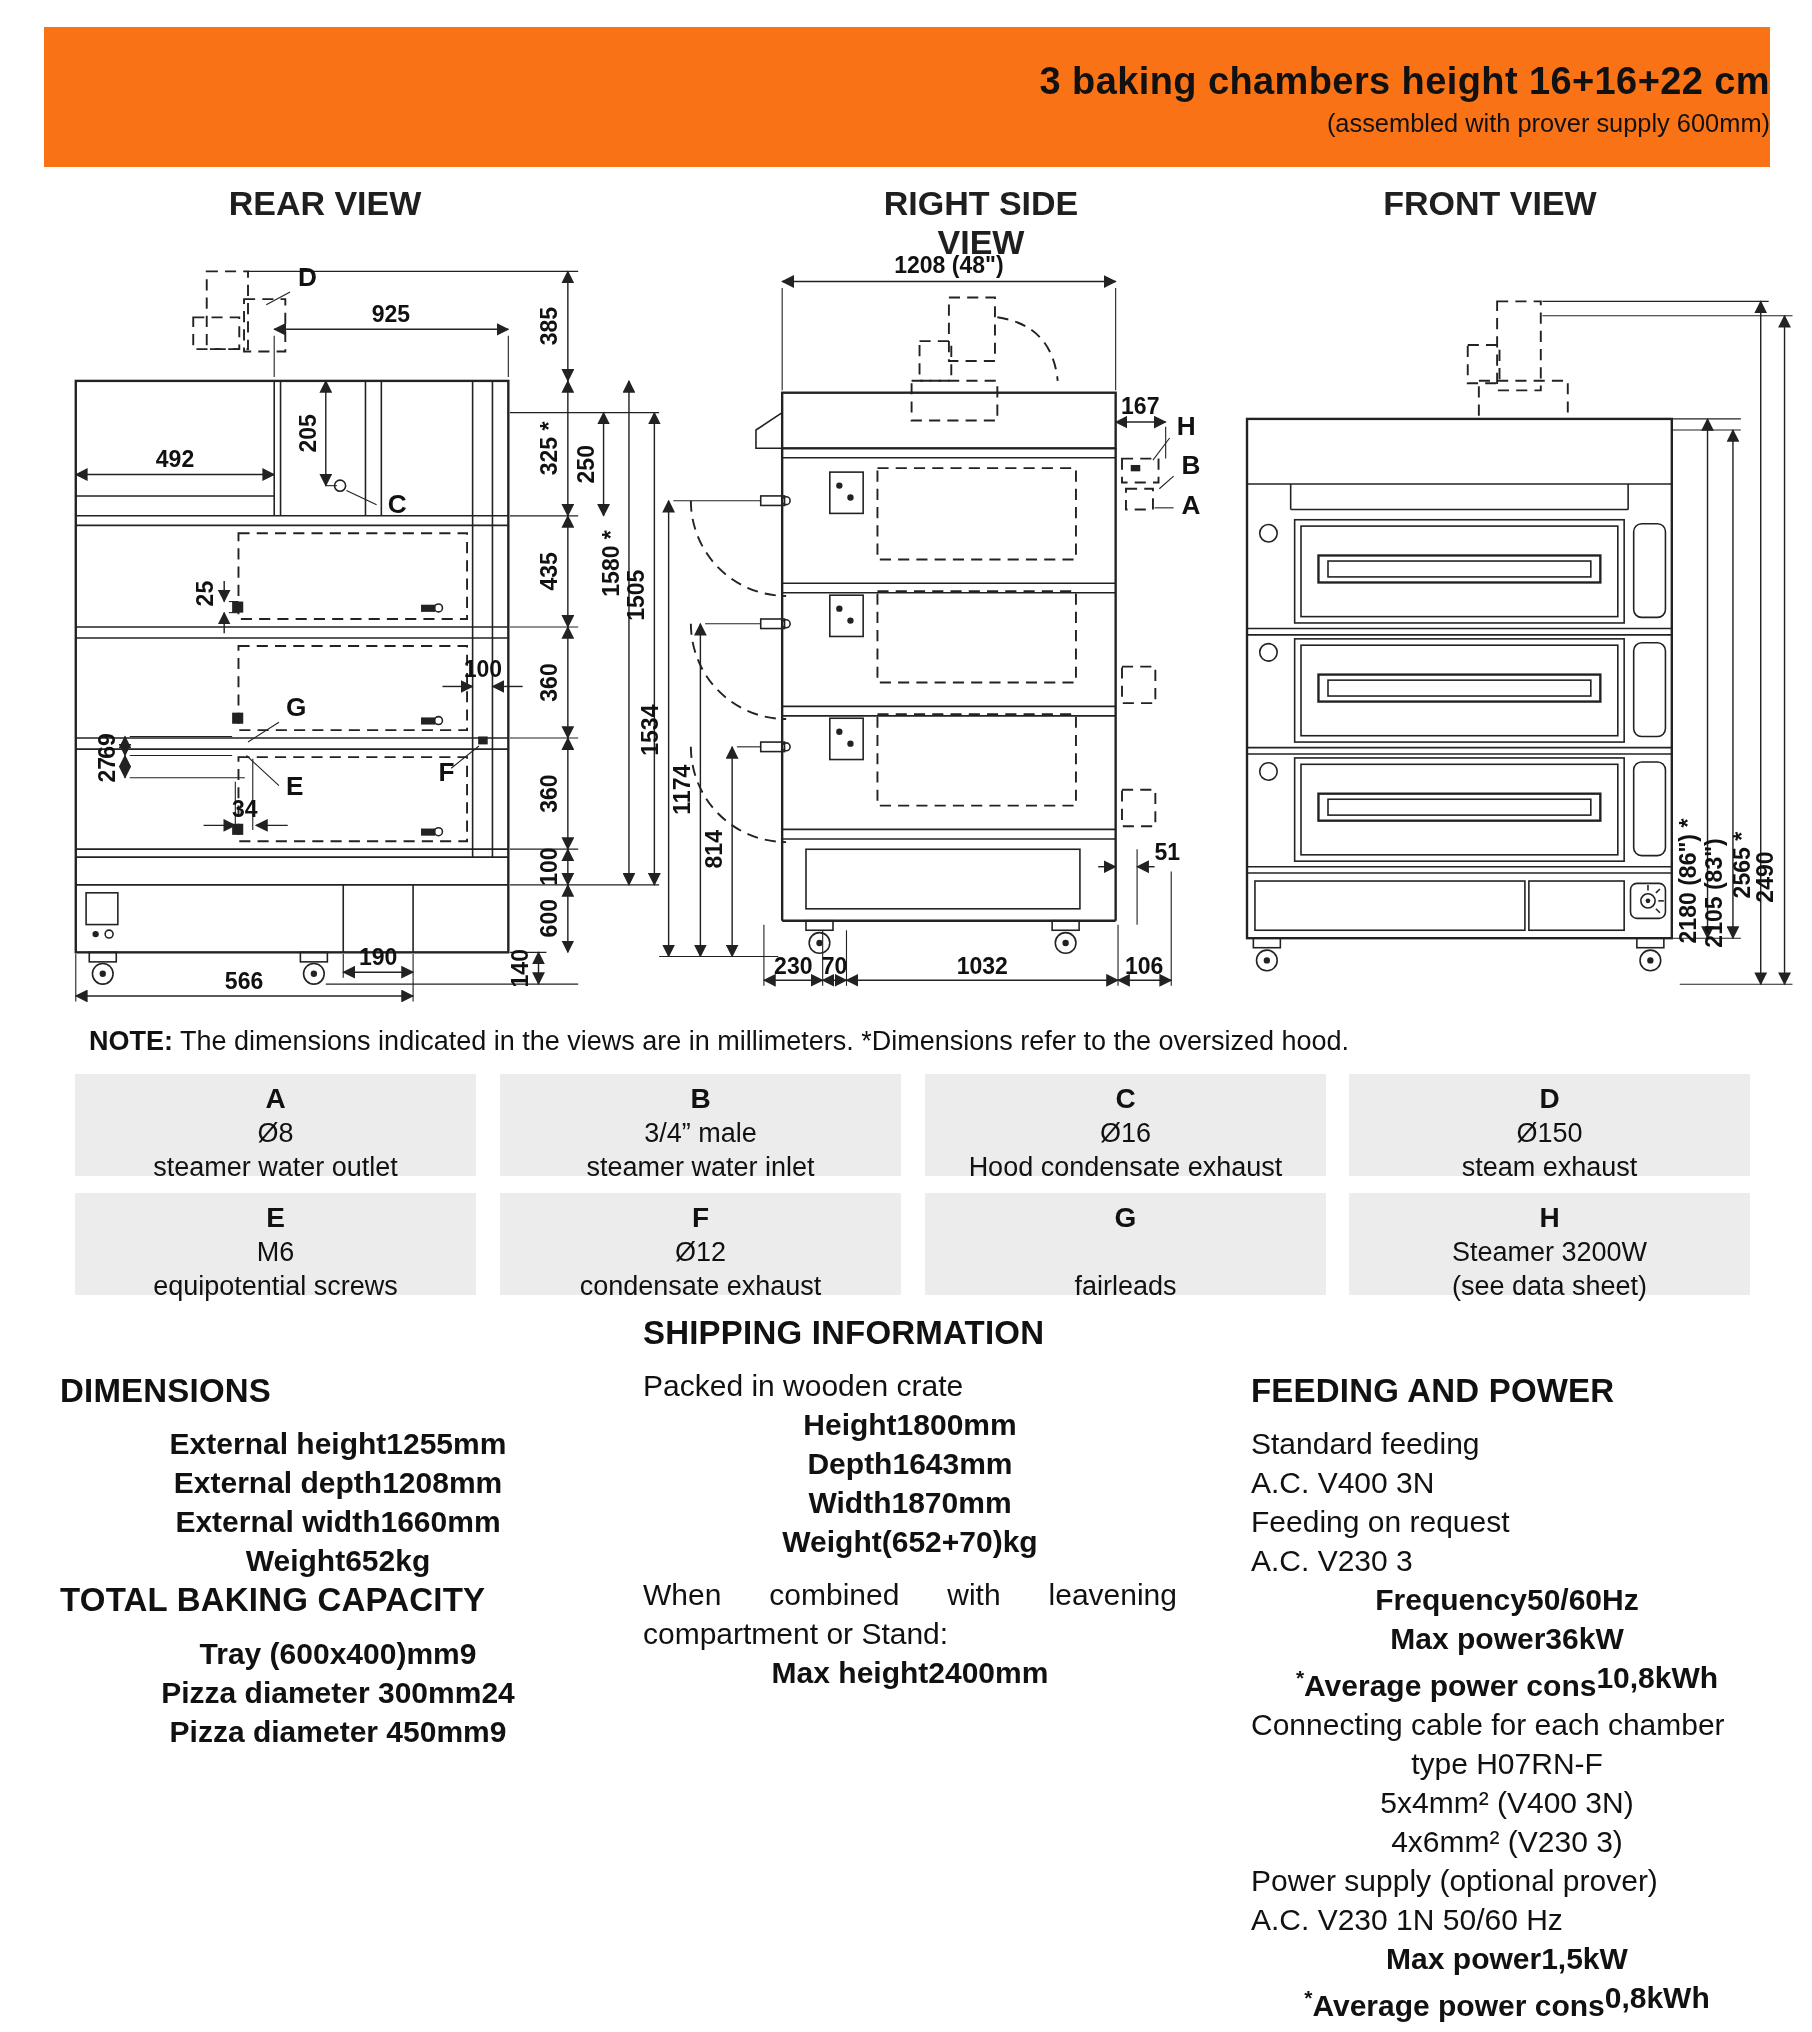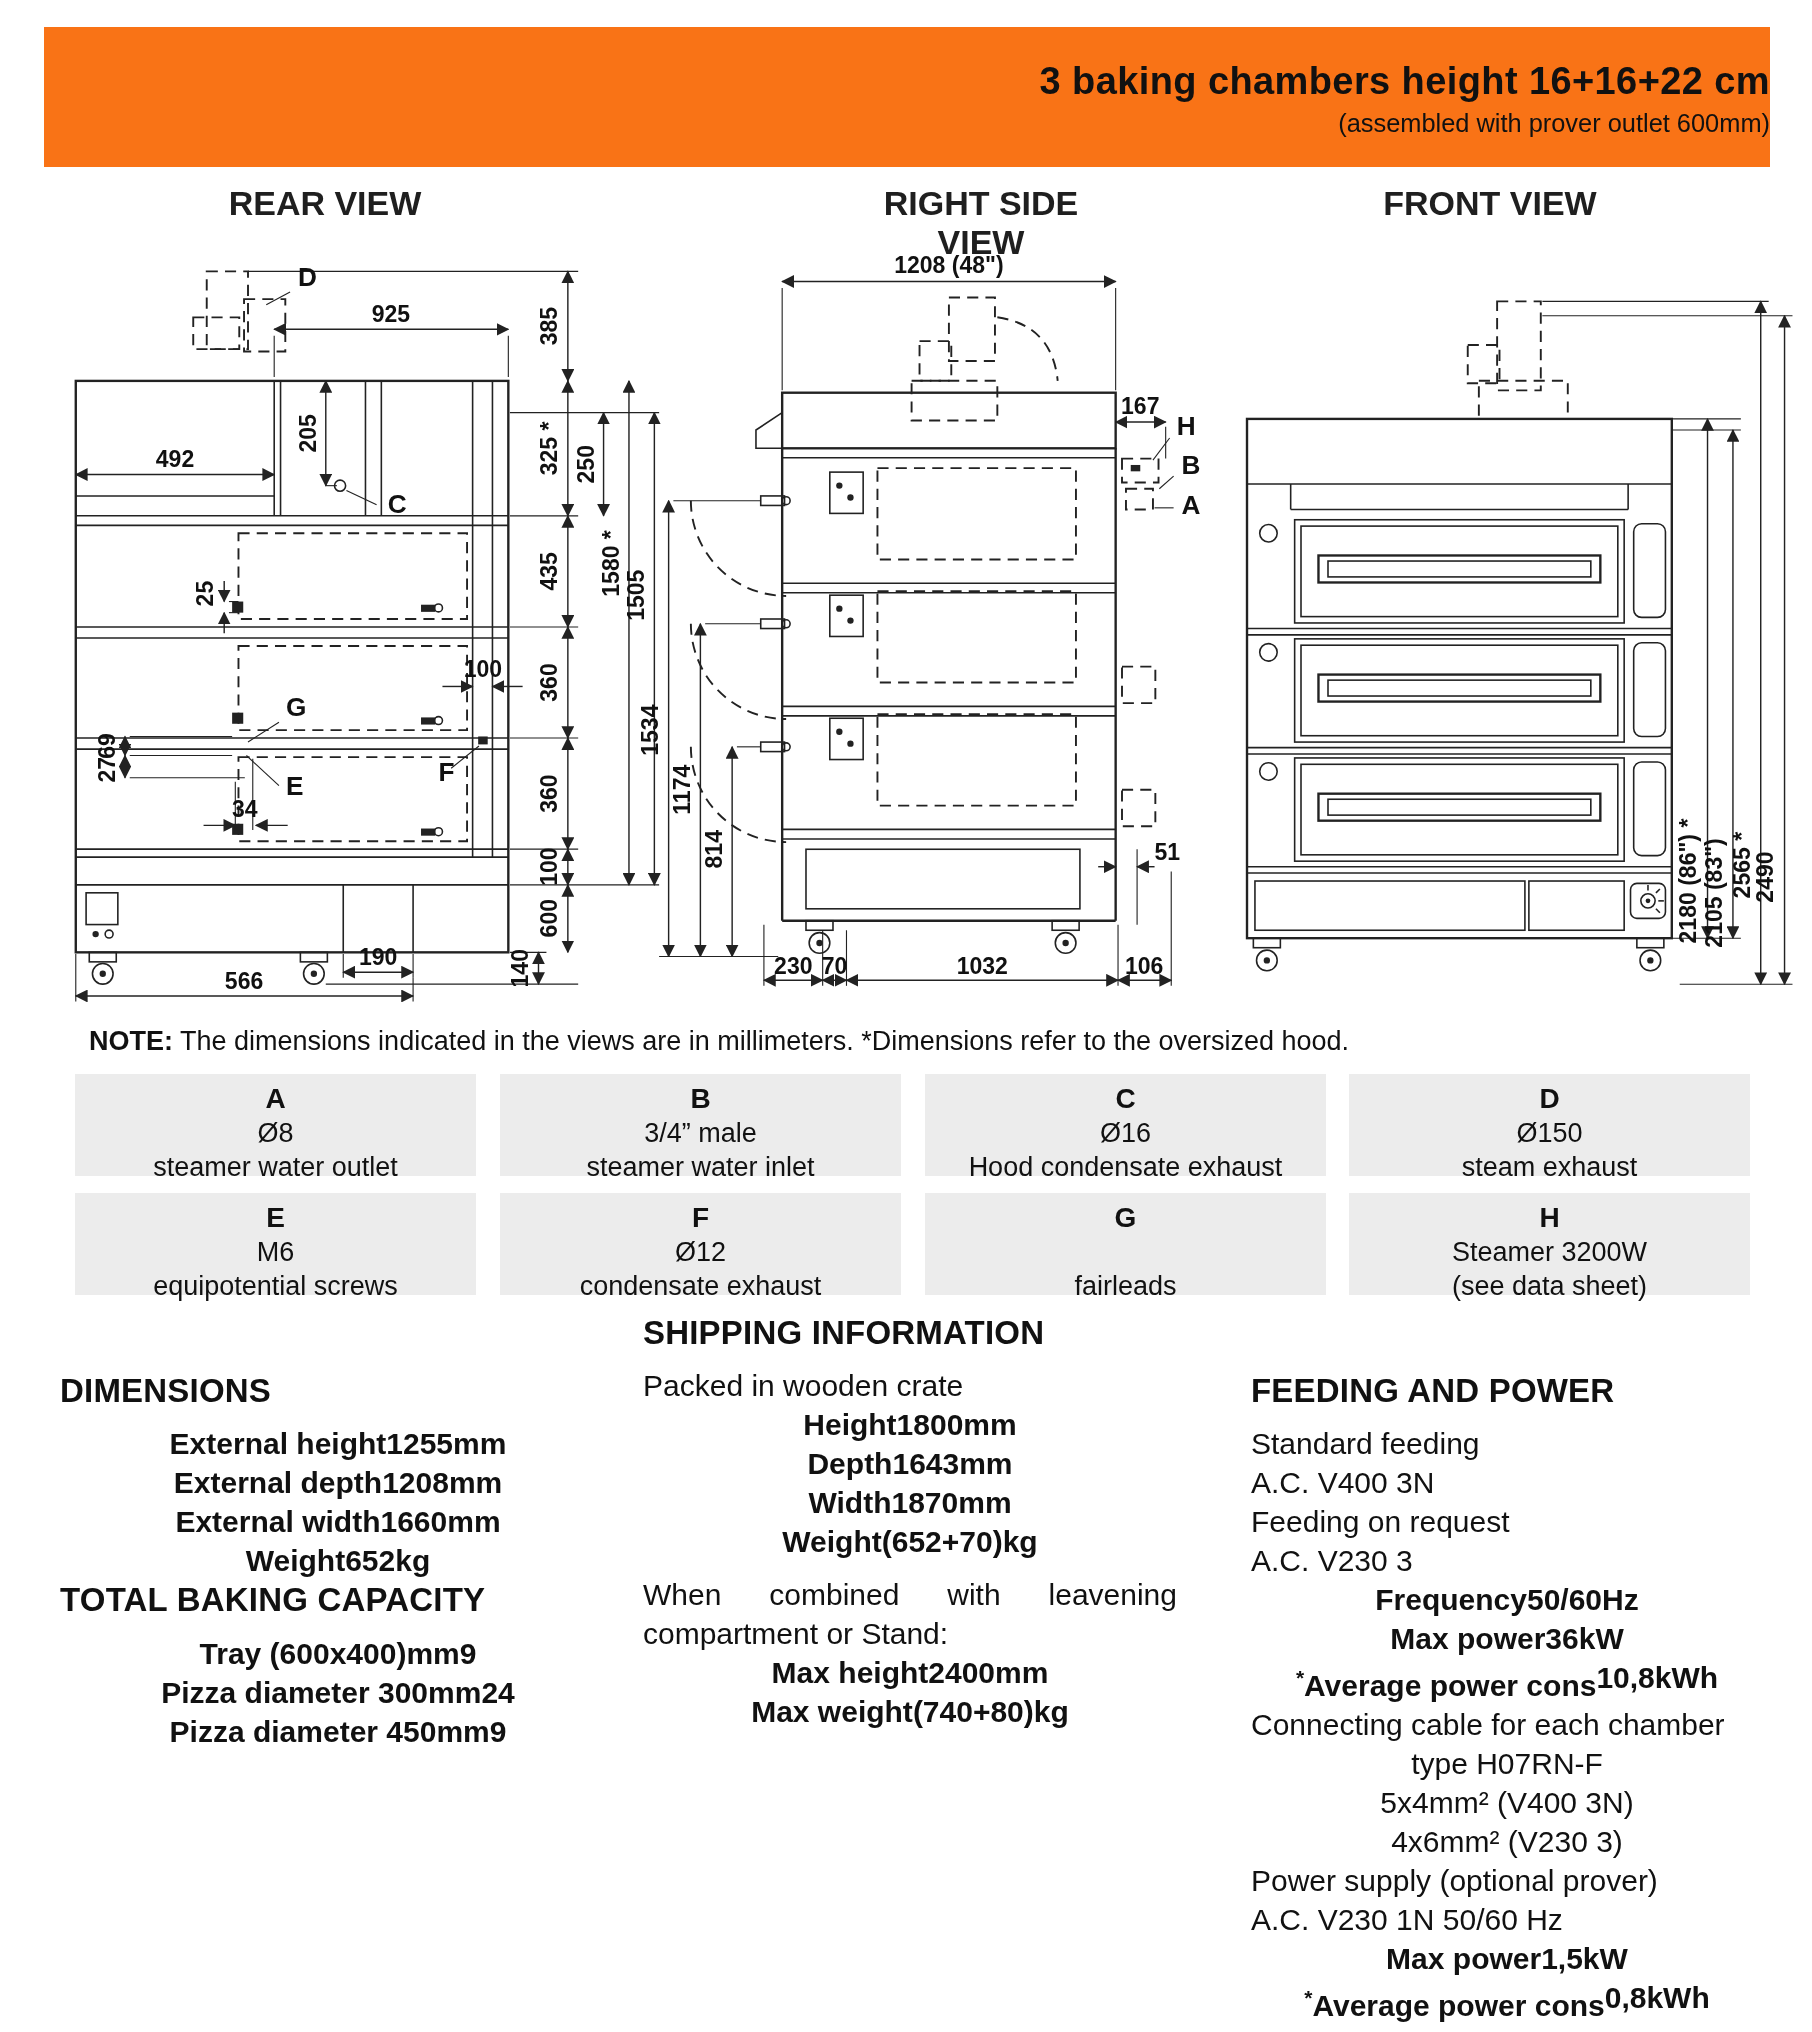--- a/index.html
+++ b/index.html
@@ -38,21 +38,21 @@
   .ext{stroke:#222;stroke-width:1.4;fill:none;}
   .dt{font:700 29px "Liberation Sans",sans-serif;fill:#111;text-anchor:middle;}
   .lt{font:700 33px "Liberation Sans",sans-serif;fill:#111;}
   .fil{fill:#222;stroke:none;}
 </style>
 </head>
 <body>
 
 <div id="hdr" class="abs">
   <div class="t">3 baking chambers height 16+16+22 cm</div>
-  <div class="s">(assembled with prover outlet 600mm)</div>
+  <div class="s">(assembled with prover supply 600mm)</div>
 </div>
 
 <div class="abs vtitle" style="left:206px;top:184px;width:238px;">REAR VIEW</div>
 <div class="abs vtitle" style="left:842px;top:184px;width:278px;">RIGHT SIDE VIEW</div>
 <div class="abs vtitle" style="left:1366px;top:184px;width:248px;">FRONT VIEW</div>
 
 <svg style="left:48px;top:222px;" width="627" height="794" viewBox="0 0 790 1000">
   <defs>
     <marker id="ar" viewBox="0 0 10 10" refX="9.2" refY="5" markerWidth="9" markerHeight="9" orient="auto-start-reverse">
       <path d="M0,0 L10,5 L0,10 z" fill="#222"></path>
@@ -508,24 +508,20 @@
     </div>
   <div class="row">
       <span class="lbl">Weight</span>
       <span class="val">(652+70)kg</span>
     </div>
   <div class="just" style="margin-top:14px;">When combined with leavening compartment or Stand:</div>
   <div class="row">
       <span class="lbl">Max height</span>
       <span class="val">2400mm</span>
     </div>
-  <div class="row">
-      <span class="lbl">Max weight</span>
-      <span class="val">(740+80)kg</span>
-    </div>
 </div>
 
 <div class="abs col" style="left:1251px;top:1371px;width:512px;">
   <h3>FEEDING AND POWER</h3>
   <div>Standard feeding</div>
   <div>A.C. V400 3N</div>
   <div>Feeding on request</div>
   <div>A.C. V230 3</div>
   <div class="row">
       <span class="lbl">Frequency</span>

